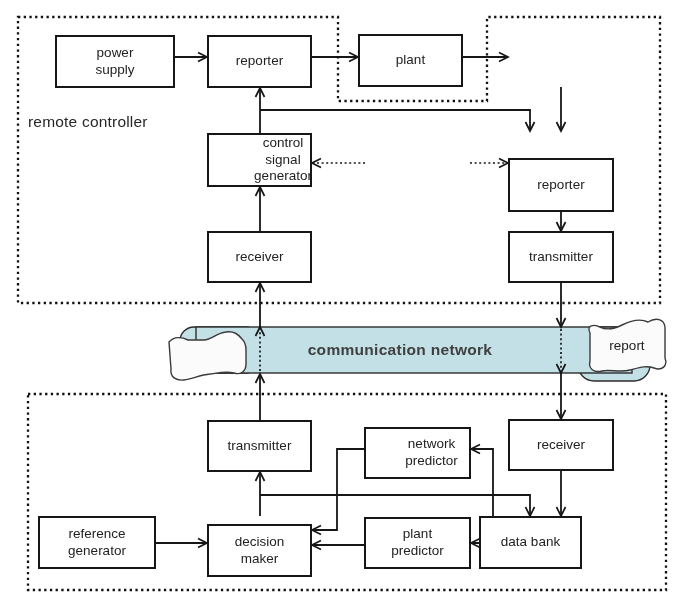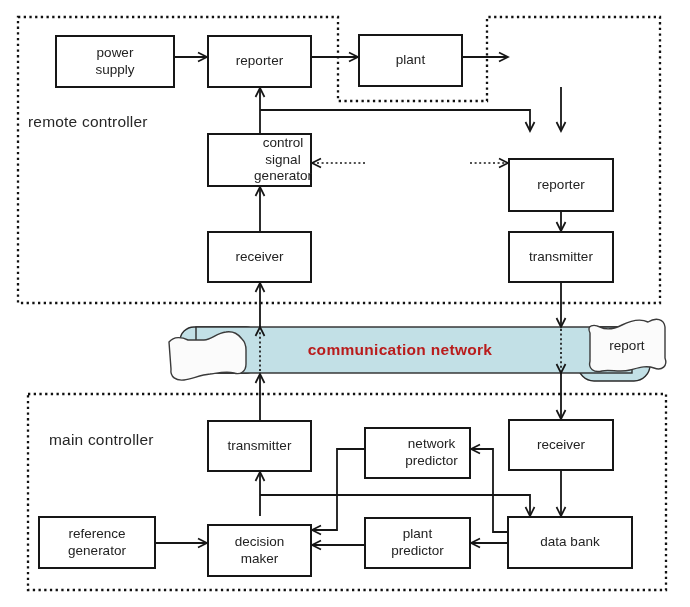--- a/index.html
+++ b/index.html
@@ -15,21 +15,21 @@
     display:flex;align-items:center;justify-content:center;text-align:center;
     font-size:13.5px;line-height:1.25;color:#222;
   }
   .box span{white-space:pre-line;}
   .section-label{
     position:absolute;z-index:2;font-size:15.5px;font-weight:normal;color:#262626;
     letter-spacing:.2px;
   }
   .band-label{
     position:absolute;z-index:3;display:flex;align-items:center;justify-content:center;
-    font-size:15.5px;font-weight:bold;color:#b91c1c;letter-spacing:.3px;
+    font-size:15.5px;font-weight:bold;color:#404040;letter-spacing:.3px;
   }
   .scroll-label{
     position:absolute;z-index:3;display:flex;align-items:center;justify-content:center;
     font-size:13.5px;color:#222;
   }
 </style>
 </head>
 <body>
 
 <div id="stage">
@@ -92,21 +92,20 @@
       <path d="M470,163 H508" marker-end="url(#ah)"></path>
     </g>
 
     <g fill="none" stroke="#111111" stroke-width="2.3" stroke-dasharray="2.3 3.4">
       <path d="M18,17 H338 V101 H487 V17 H660 V303 H18 Z"></path>
       <rect x="28" y="394" width="638" height="196"></rect>
     </g>
   </svg>
 
   <div class="section-label" style="left:28px;top:113px;">remote controller</div>
-  <div class="section-label" style="left:49px;top:431px;">main controller</div>
 
   <div class="band-label" style="left:200px;top:330px;width:400px;height:40px;">communication network</div>
   <div class="scroll-label" style="left:592px;top:328px;width:70px;height:34px;text-align:center;">report</div>
 
   <div class="box" style="left:55px;top:35px;width:120px;height:53px;">
       <span>power
 supply</span>
     </div>
   <div class="box" style="left:207px;top:35px;width:105px;height:53px;">
       <span>reporter</span>
@@ -143,17 +142,17 @@
 generator</span>
     </div>
   <div class="box" style="left:207px;top:516px;width:105px;height:53px;margin-top:8px;">
       <span>decision
 maker</span>
     </div>
   <div class="box" style="left:364px;top:517px;width:107px;height:52px;">
       <span>plant
 predictor</span>
     </div>
-  <div class="box" style="left:507px;top:516px;width:126px;height:53px;">
+  <div class="box" style="left:479px;top:516px;width:103px;height:53px;">
       <span>data bank</span>
     </div>
 
 </div>
 
 </body></html>

